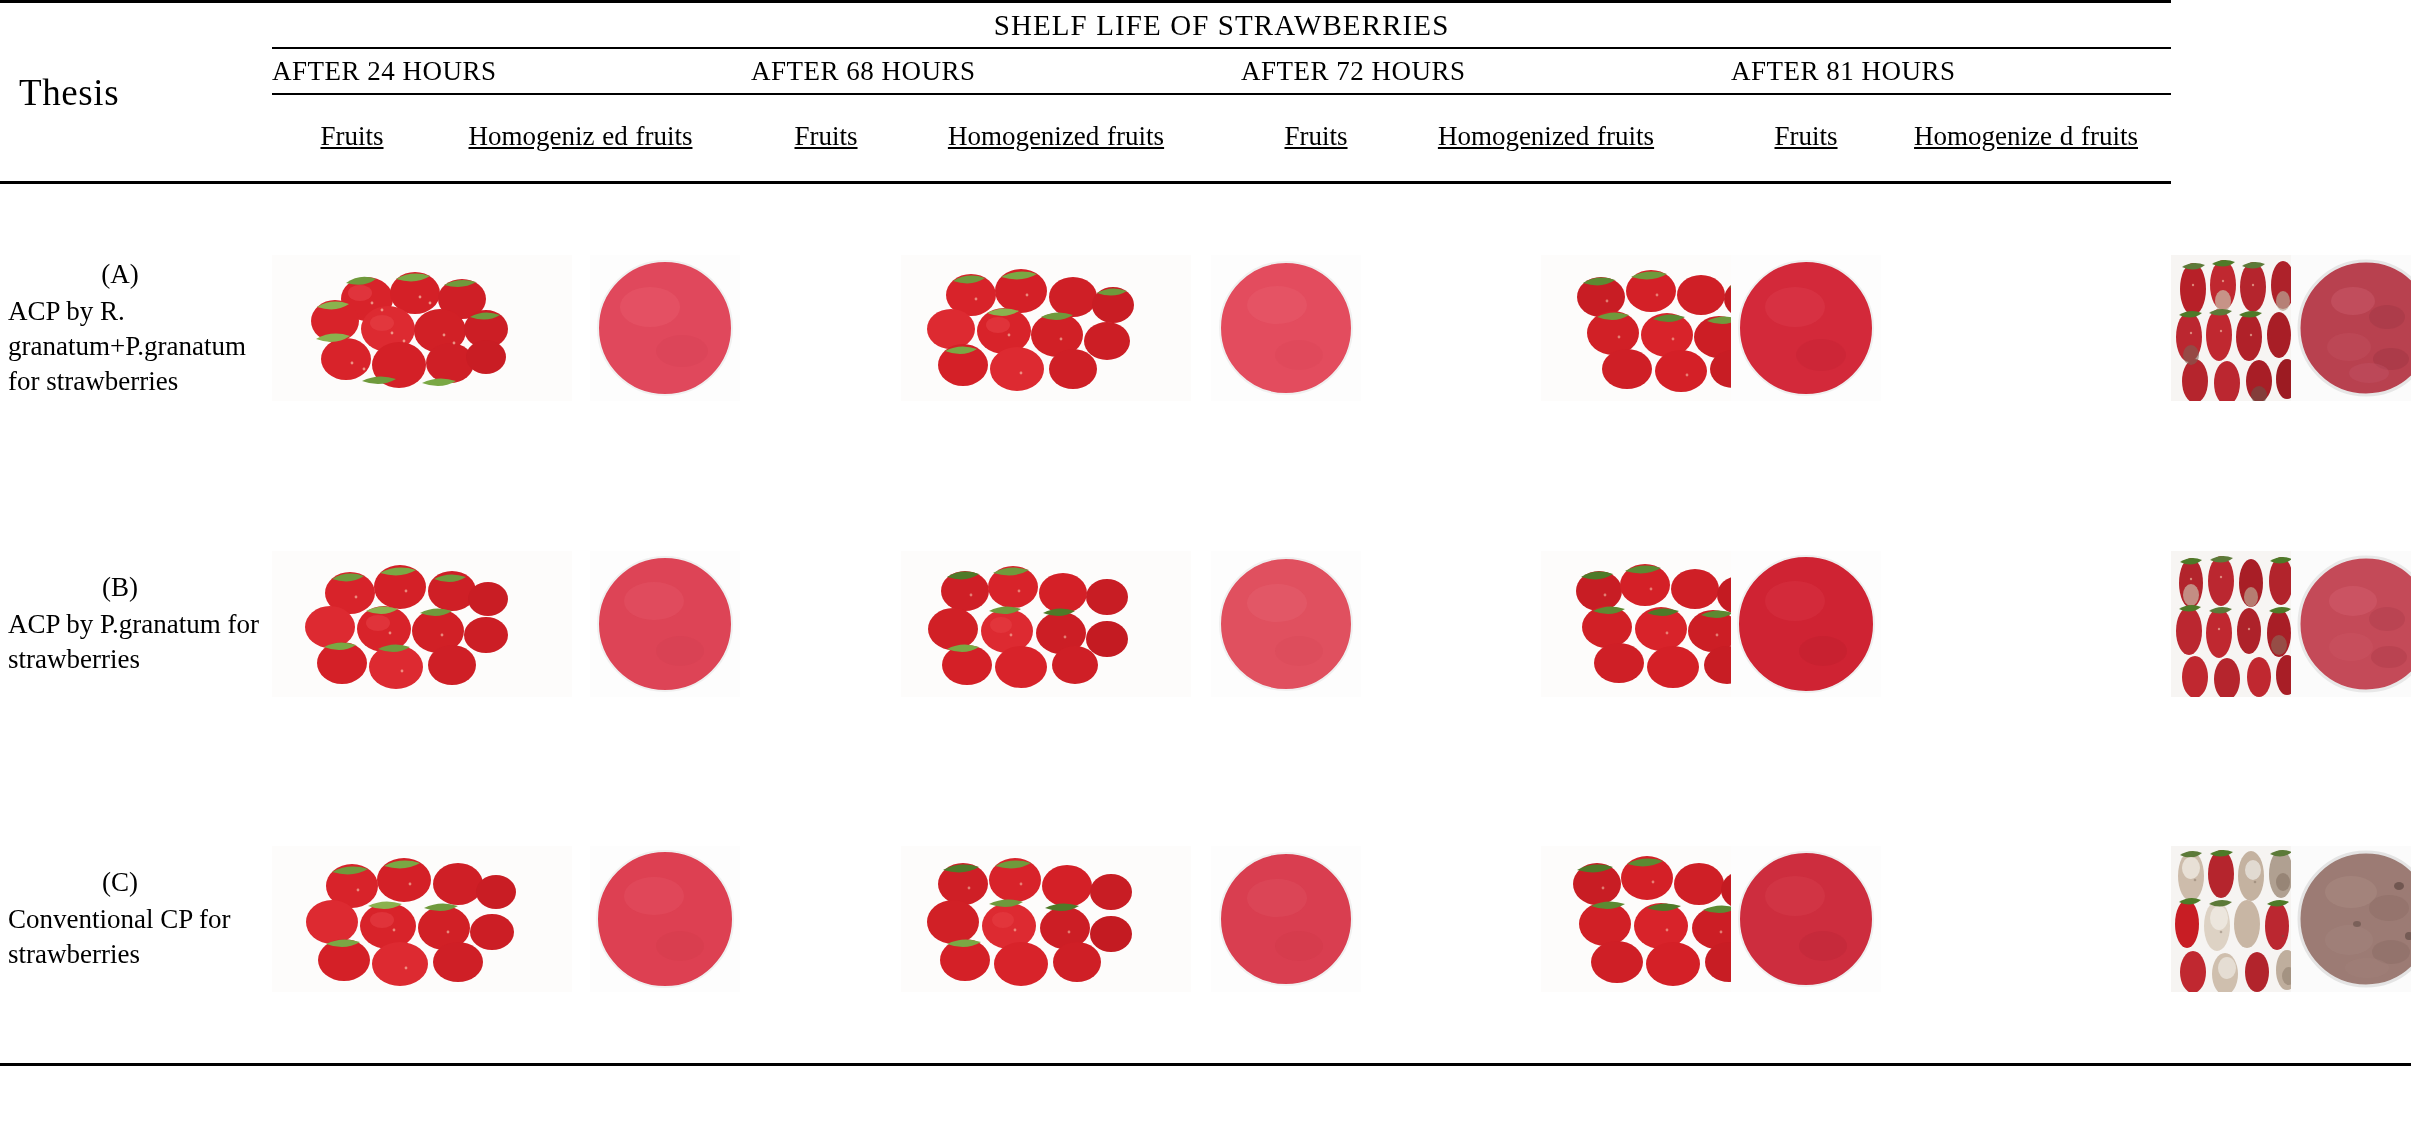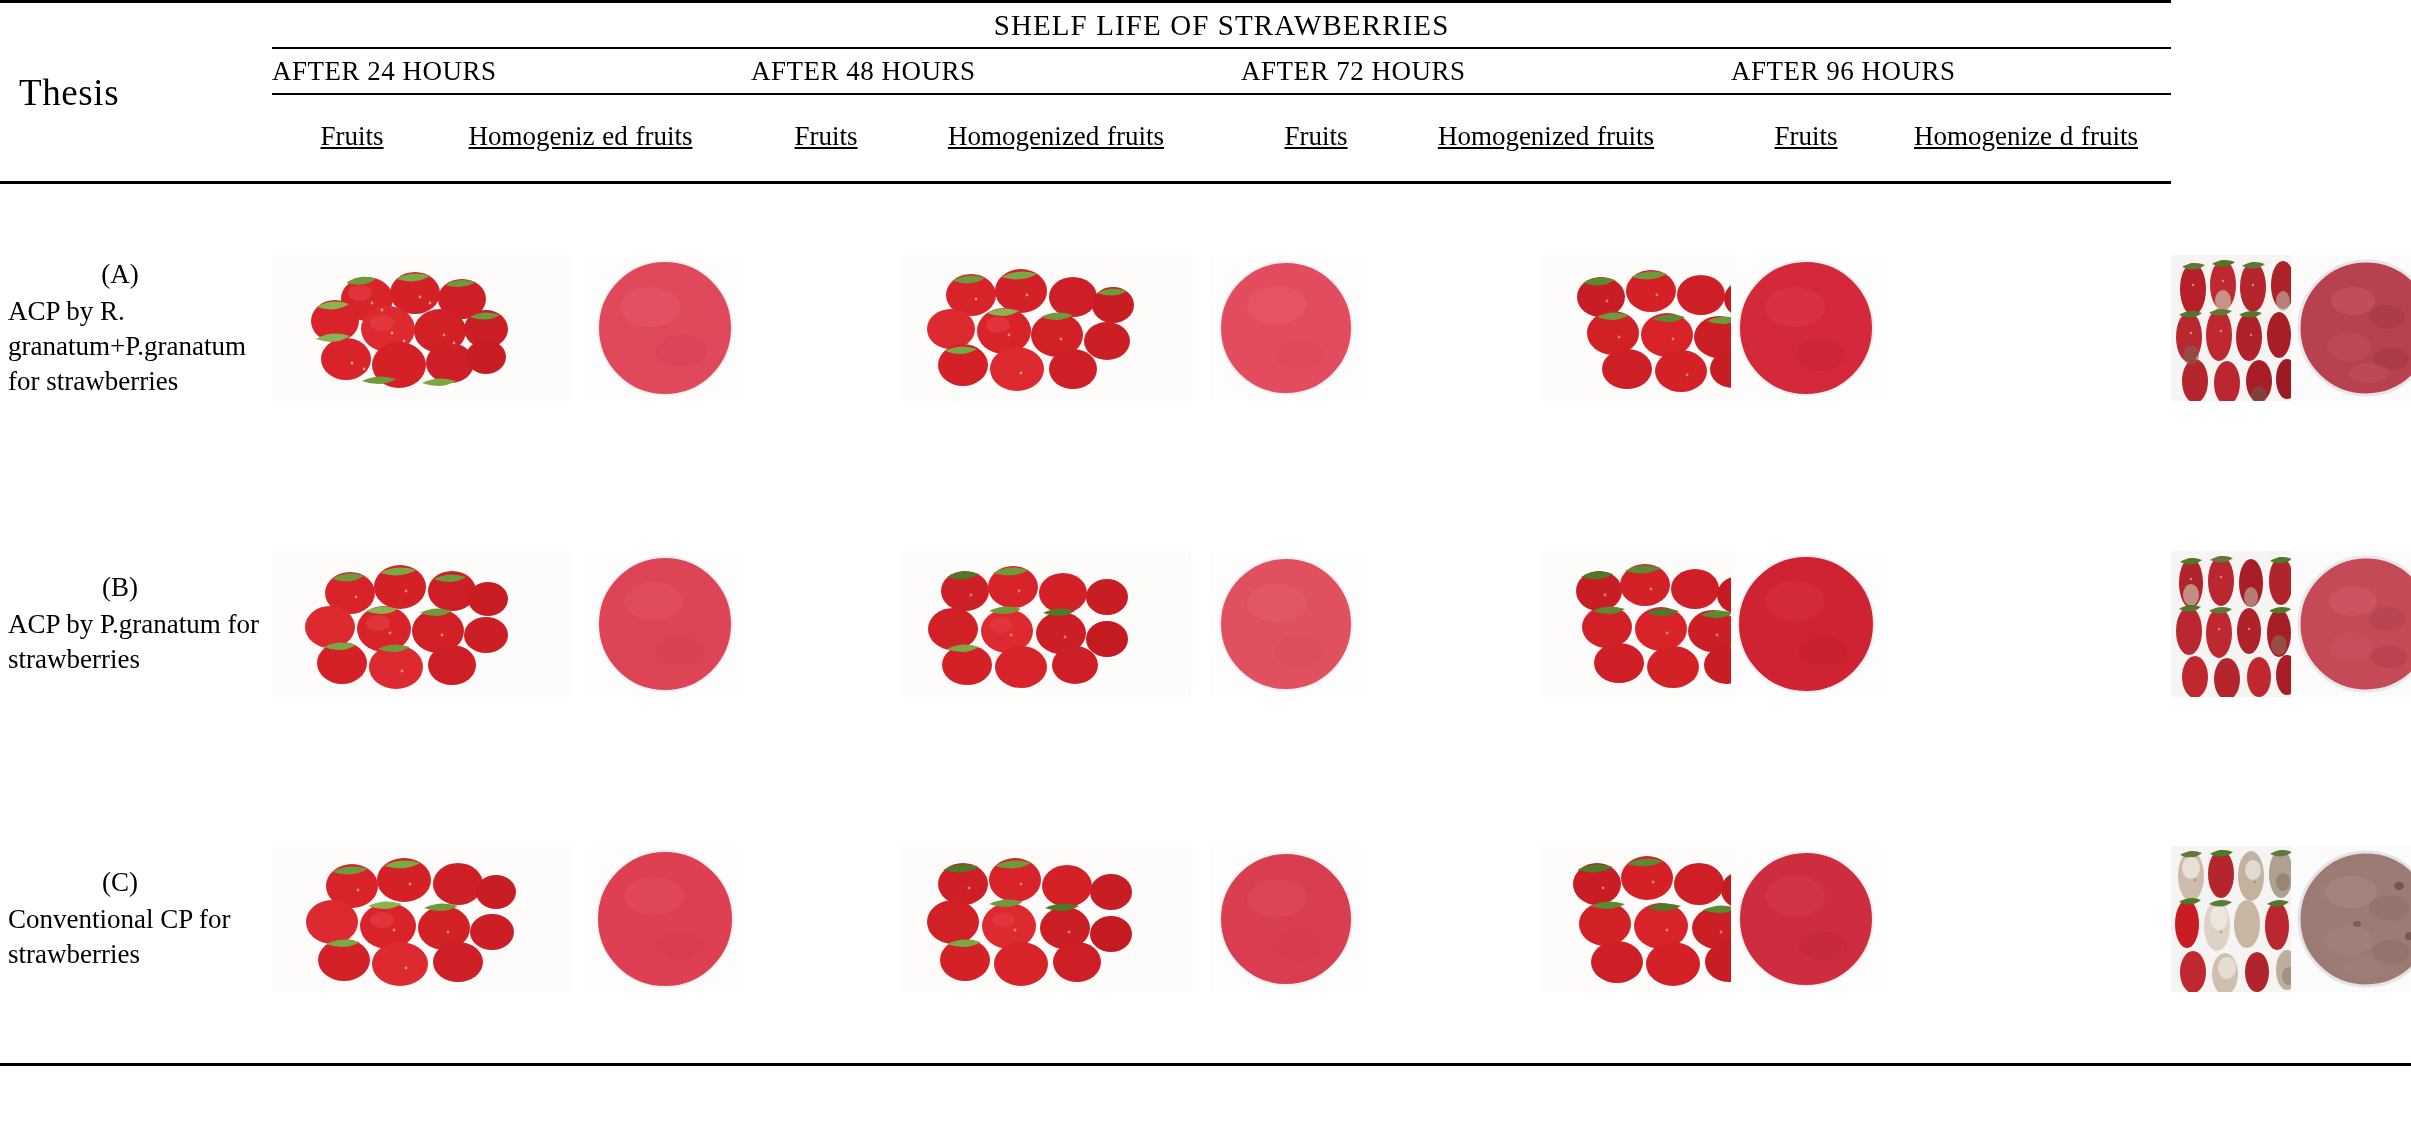--- a/index.html
+++ b/index.html
@@ -138,25 +138,25 @@
 
   <tbody>
         <tr>
     <td rowspan="3" class="thesis-cell rule-top rule-bottom">Thesis</td>
     <td colspan="15" class="span-title rule-top rule-thin">SHELF LIFE OF STRAWBERRIES</td>
   </tr>
 
   <tr>
     <td colspan="3" class="hour-head rule-thin">AFTER 24 HOURS</td>
     <td class="rule-thin"></td>
-    <td colspan="3" class="hour-head rule-thin">AFTER 48 HOURS</td>
+    <td colspan="3" class="hour-head rule-thin">AFTER 68 HOURS</td>
     <td class="rule-thin"></td>
     <td colspan="3" class="hour-head rule-thin">AFTER 72 HOURS</td>
     <td class="rule-thin"></td>
-    <td colspan="3" class="hour-head rule-thin">AFTER 96 HOURS</td>
+    <td colspan="3" class="hour-head rule-thin">AFTER 81 HOURS</td>
   </tr>
 
   <tr>
     <td class="sub-head rule-bottom">Fruits</td>
     <td colspan="2" class="sub-head rule-bottom">Homogeniz ed fruits</td>
     <td class="rule-bottom"></td>
 
     <td class="sub-head rule-bottom">Fruits</td>
     <td colspan="2" class="sub-head rule-bottom">Homogenized fruits</td>
     <td class="rule-bottom"></td>

